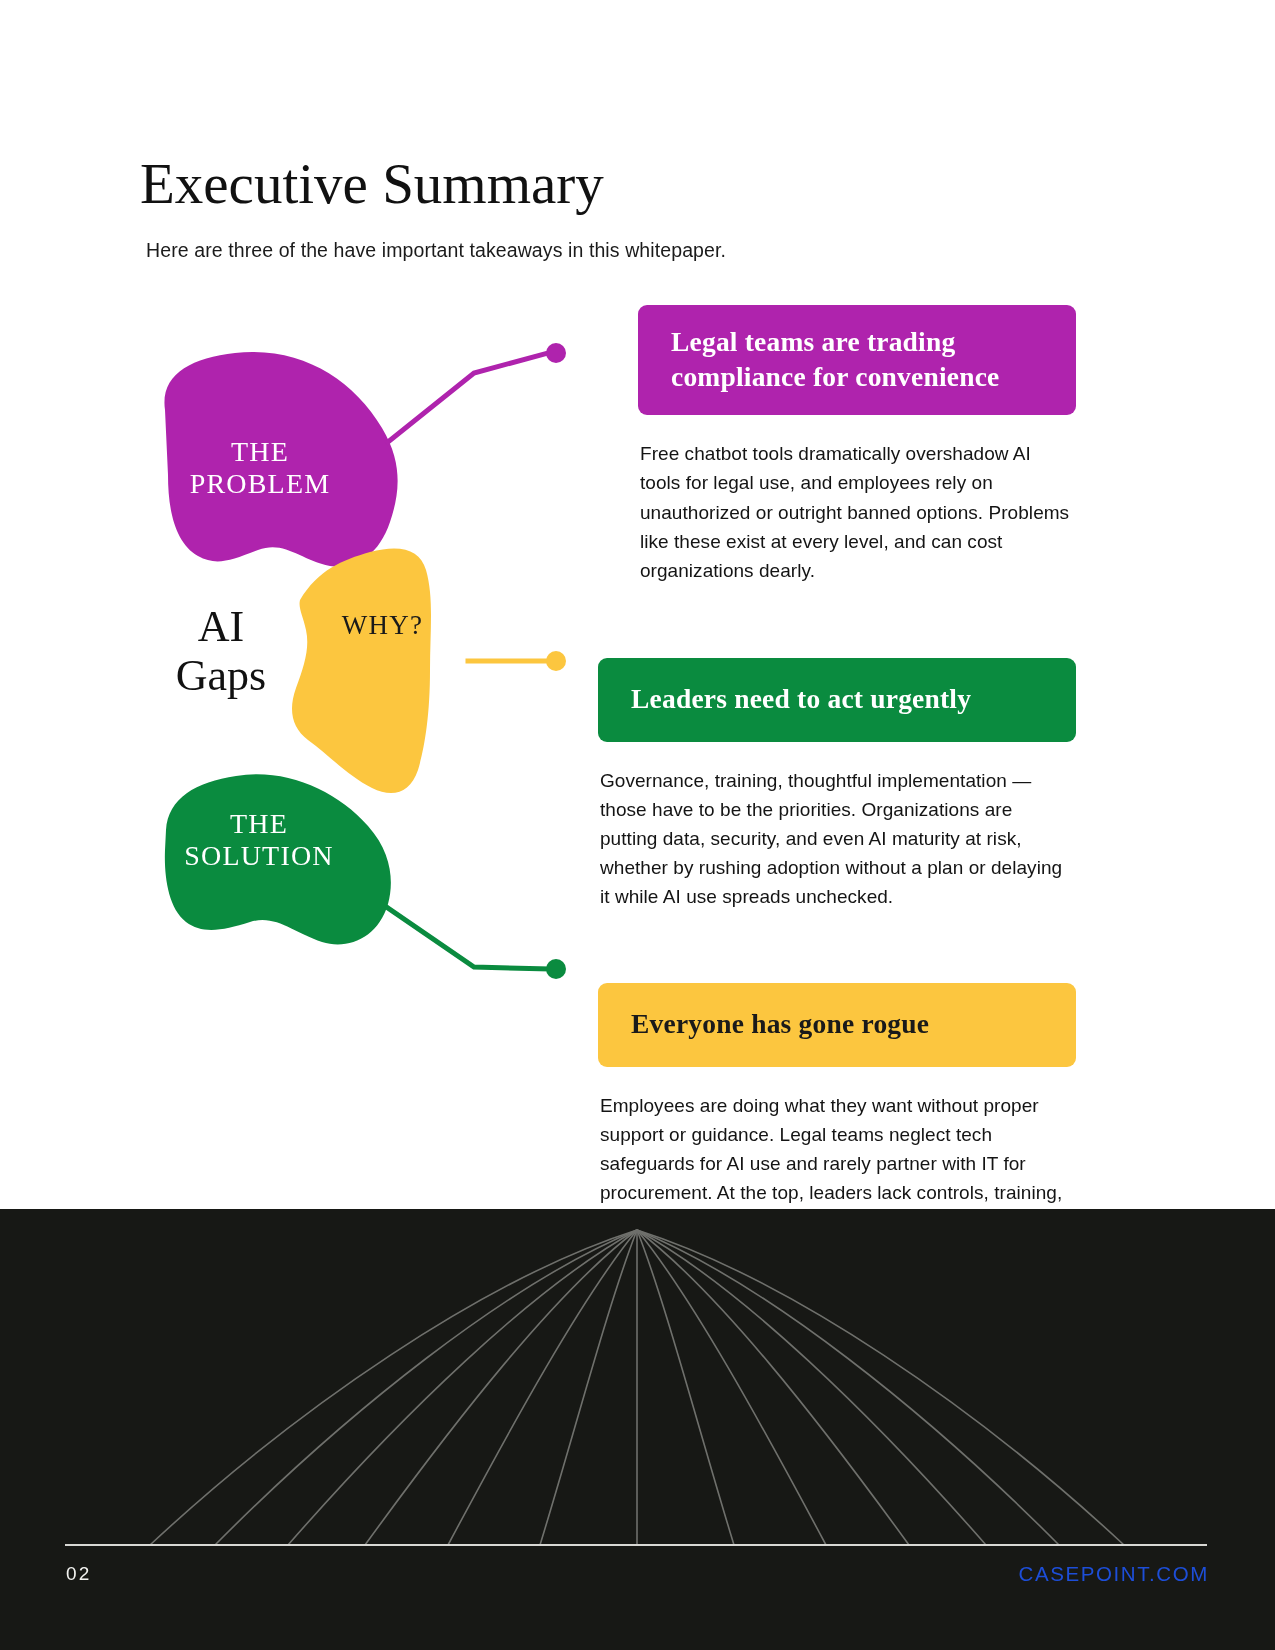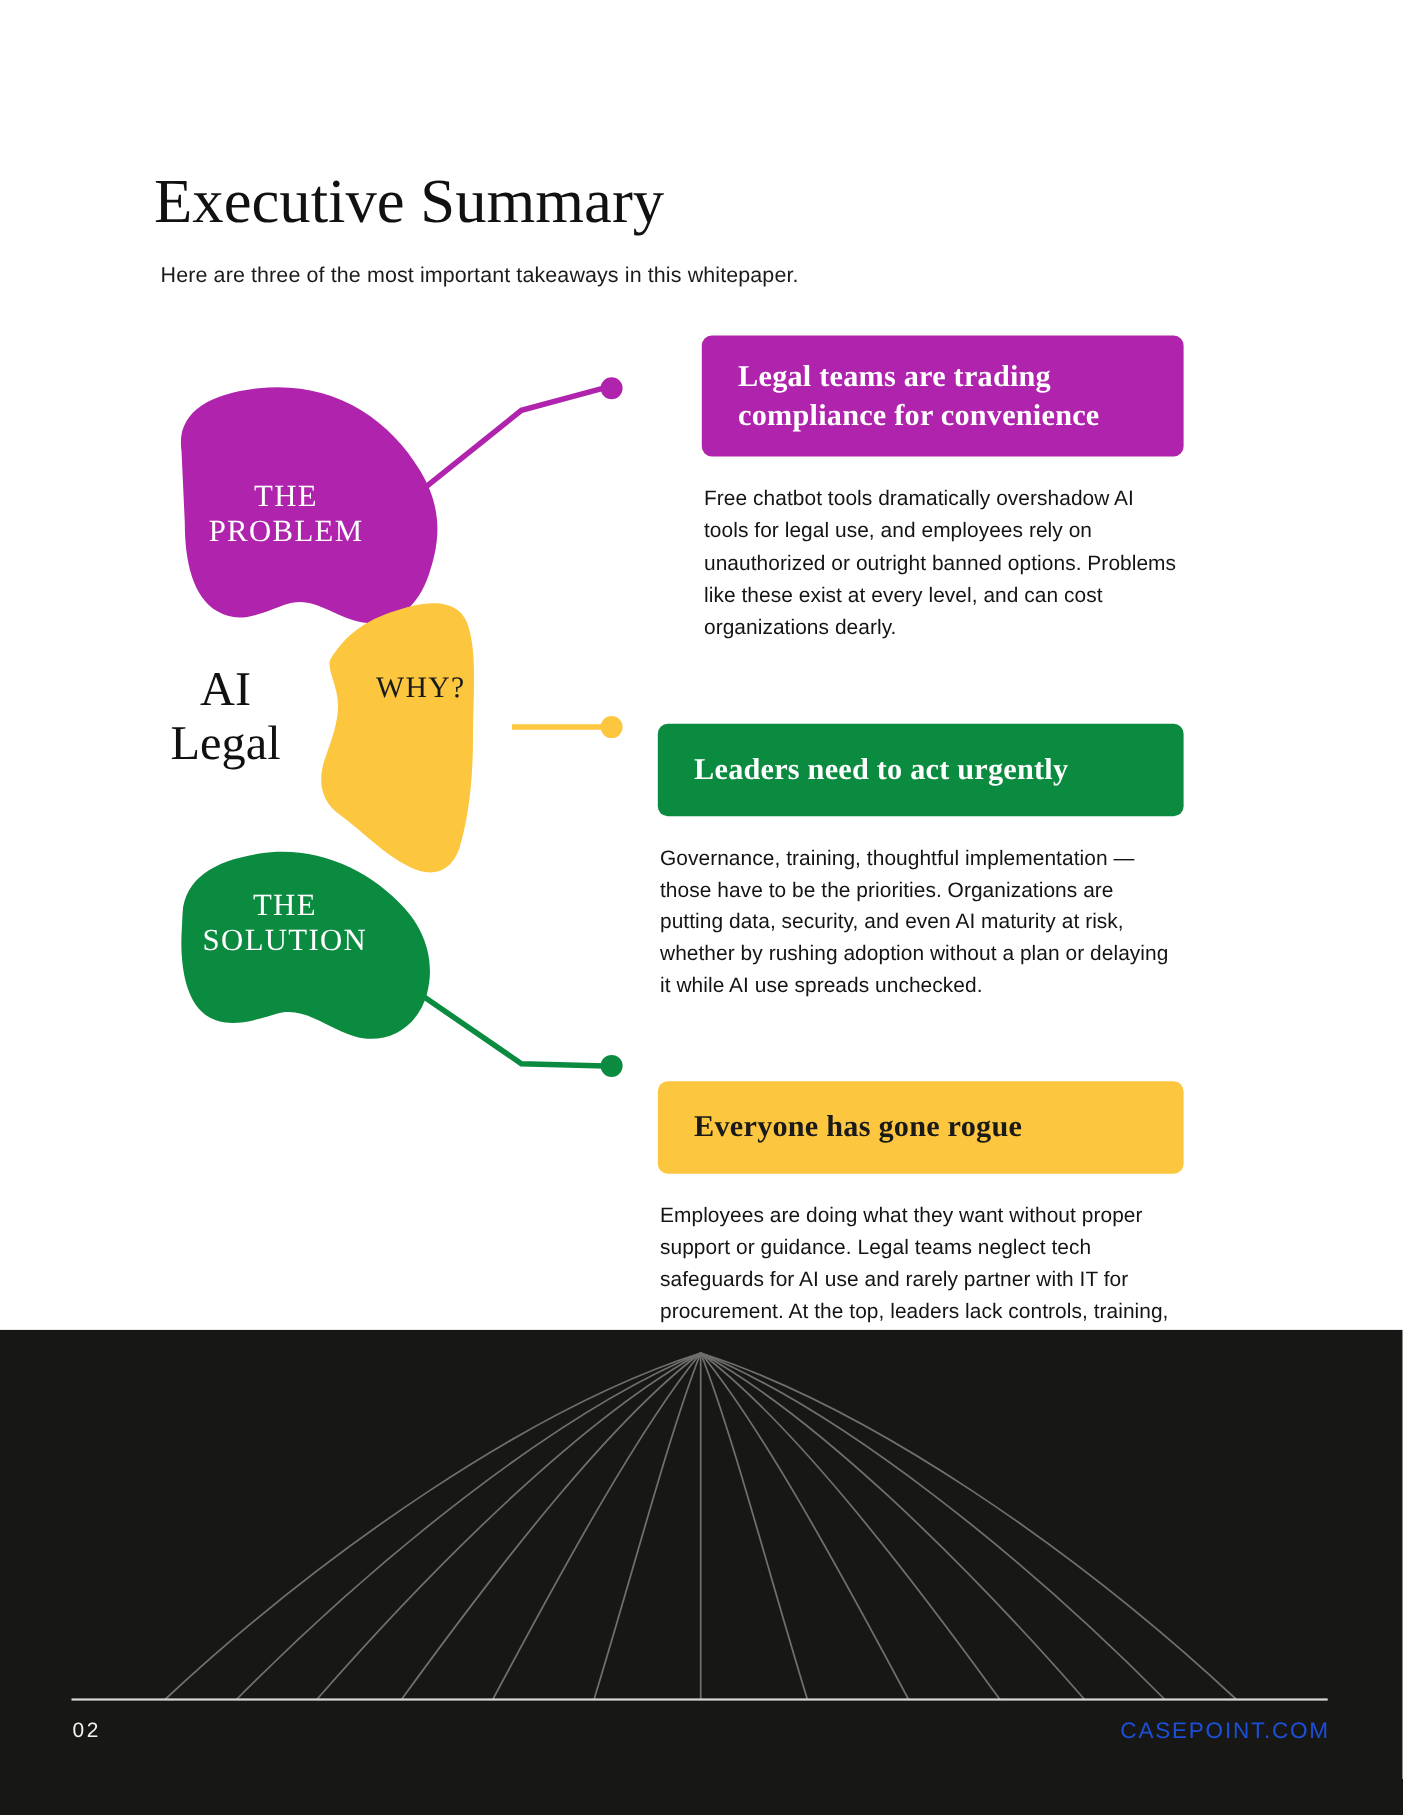--- a/index.html
+++ b/index.html
@@ -43,21 +43,21 @@
   }
   #label-why{
     left:300px;top:340px;width:165px;
     font-size:27px;color:#1a1a1a;text-align:center;
   }
   #label-solution{
     left:148px;top:538px;width:222px;
     font-size:28px;color:#ffffff;
   }
   #center-label{
-    position:absolute;left:120px;top:332px;width:170px;
+    position:absolute;left:136px;top:332px;width:170px;
     font-family:"Liberation Serif", serif;
     font-size:44px;line-height:1.12;color:#111111;
     text-align:center;
   }
 
   
   #right-col{position:absolute;left:598px;top:305px;width:478px;}
   .item{margin-bottom:26px;}
   .item-head{
     border-radius:9px;
@@ -106,21 +106,21 @@
     position:absolute;right:66px;top:1562px;
     color:#1d4ed8;font-size:20.5px;letter-spacing:1.6px;font-weight:400;
   }
 </style>
 </head>
 <body>
 
 <div class="page">
 
   <h1 id="page-title">Executive Summary</h1>
-  <p id="subtitle">Here are three of the most important takeaways in this whitepaper.</p>
+  <p id="subtitle">Here are three of the have important takeaways in this whitepaper.</p>
 
   <div id="diagram">
     <svg width="600" height="740" viewBox="0 0 600 740" xmlns="http://www.w3.org/2000/svg">
 
       <path d="M165,140 C160,105 190,88 235,83 C300,76 352,108 382,158
                C405,196 398,228 390,252 C378,288 352,300 330,296
                C300,290 285,270 258,280 C230,291 216,296 198,286
                C175,273 168,240 168,205 Z" fill="#AF23AD"></path>
 
       <path d="M300,330 C318,300 342,290 370,282 C400,274 420,279 426,300
@@ -153,21 +153,21 @@
       <span>WHY?</span>
     </div>
 
     <div class="blob-label" id="label-solution">
       <span>THE</span><br>
       <span>SOLUTION</span>
     </div>
 
     <div id="center-label">
       <span>AI</span><br>
-      <span>Legal</span>
+      <span>Gaps</span>
     </div>
   </div>
 
   <div id="right-col">
 
     <div class="item" id="item-0">
       <div class="item-head h-purple">Legal teams are trading compliance for convenience</div>
       <div class="item-body">Free chatbot tools dramatically overshadow AI tools for legal use, and employees rely on unauthorized or outright banned options. Problems like these exist at every level, and can cost organizations dearly.</div>
     </div>
 

